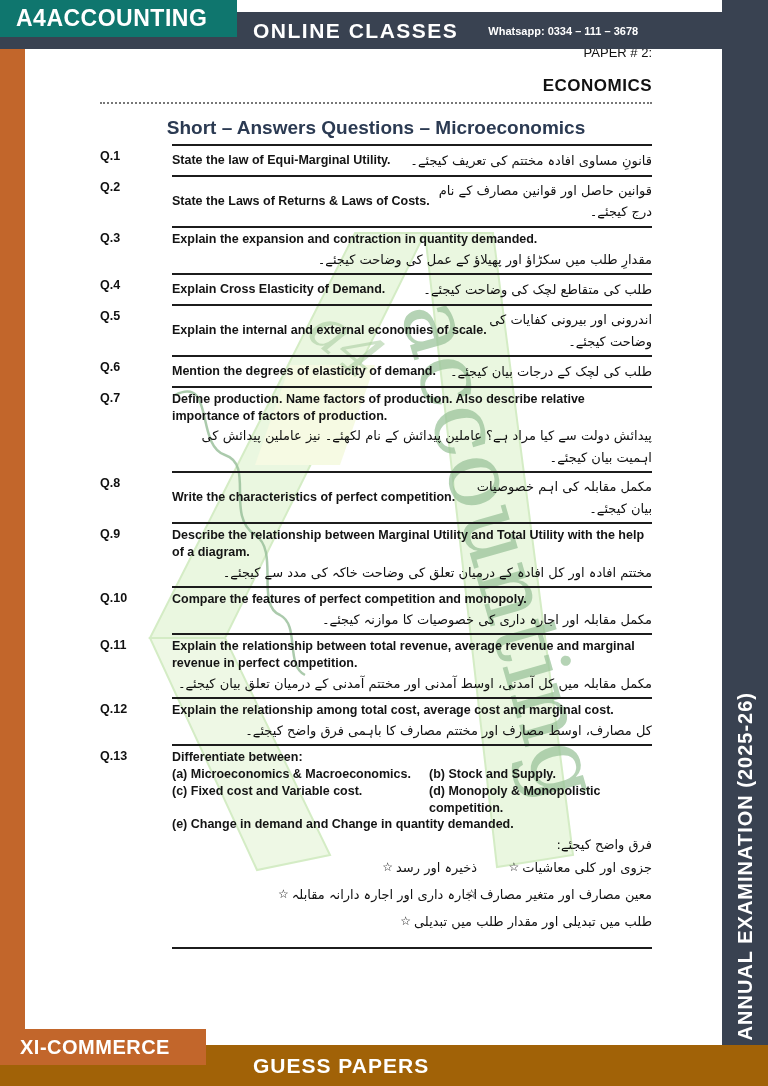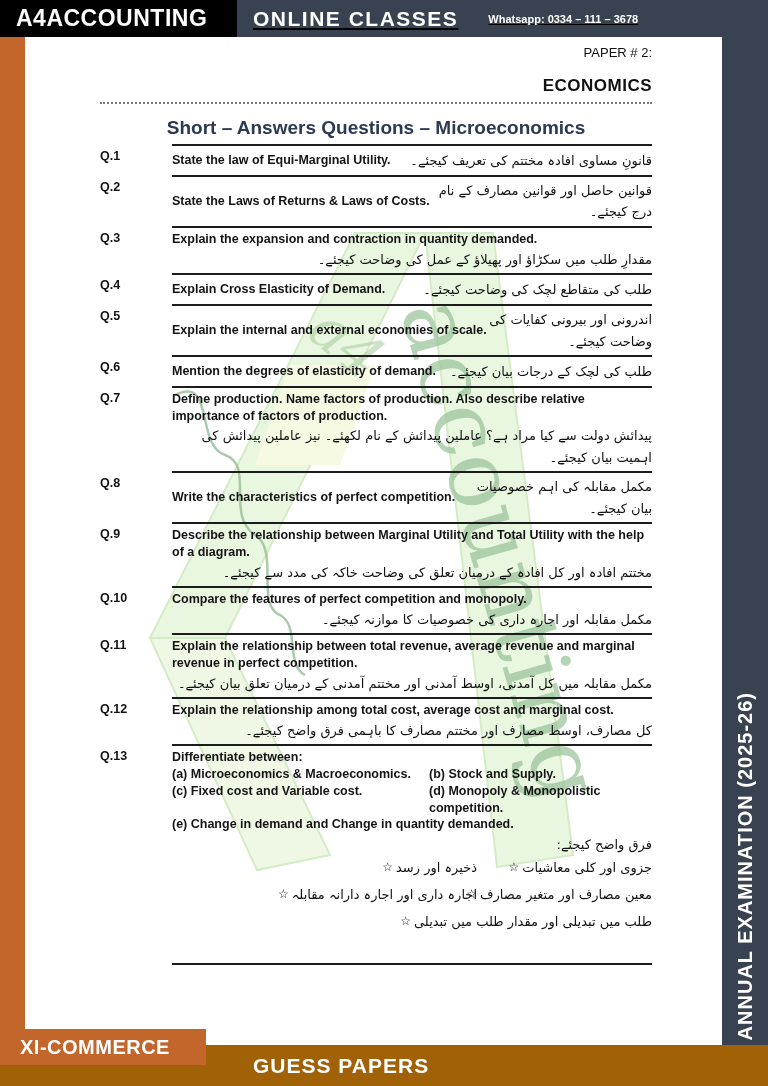--- a/index.html
+++ b/index.html
@@ -1,23 +1,23 @@
 <!DOCTYPE html>
 <html lang="en"><head>
 <meta charset="utf-8">
 <style>
   html,body{margin:0;padding:0;background:#e8e8e8;}
   .sheet{position:relative;width:768px;height:1086px;background:#fff;overflow:hidden;
          font-family:"Liberation Sans",sans-serif;margin:0 auto;}
   
-  .topbar{position:absolute;top:0;left:0;width:768px;height:37px;background:#394251;
-          display:flex;align-items:center;z-index:3;text-decoration:underline;}
+  .topbar{position:absolute;top:12px;left:0;width:768px;height:37px;background:#394251;
+          display:flex;align-items:center;z-index:3;}
   .topbar .banner{margin-left:253px;font-size:21px;font-weight:bold;color:#fff;letter-spacing:1.5px;white-space:nowrap;}
   .topbar .whats{margin-left:30px;font-size:11px;font-weight:bold;color:#fff;white-space:nowrap;}
-  .brandbox{position:absolute;top:0;left:0;width:237px;height:37px;background:#000000;color:#fff;
+  .brandbox{position:absolute;top:0;left:0;width:237px;height:37px;background:#0f766e;color:#fff;
             font-weight:bold;font-size:23px;line-height:37px;padding-left:16px;box-sizing:border-box;
             letter-spacing:.5px;z-index:4;}
   .leftstrip{position:absolute;left:0;top:37px;width:25px;height:1008px;background:#c2662b;z-index:2;}
   .rightbar{position:absolute;top:0;right:0;width:46px;height:1086px;background:#394251;z-index:3;
             display:flex;justify-content:center;align-items:flex-end;}
   .rightbar .vtext{writing-mode:vertical-rl;transform:rotate(180deg);color:#fff;font-weight:bold;
                    font-size:20px;letter-spacing:1px;margin-bottom:46px;white-space:nowrap;}
   .bottombar{position:absolute;bottom:0;left:0;width:768px;height:41px;background:#a16207;
              display:flex;align-items:center;z-index:3;}
   .bottombar .banner{margin-left:253px;font-size:21px;font-weight:bold;color:#fff;letter-spacing:1px;white-space:nowrap;}
@@ -30,21 +30,21 @@
   .content{position:relative;z-index:1;padding:8px 70px 0 75px;}
   .paperhead{text-align:right;color:#111;}
   .paper-no{font-size:13px;font-weight:normal;}
   .subject{font-size:17px;font-weight:bold;letter-spacing:.5px;margin-top:16px;}
   .dotline{border-top:2px dotted #777;margin-top:6px;height:0;}
   .title{text-align:center;color:#2b3a52;font-size:19px;font-weight:bold;margin:13px 0 5px;}
   
   .qrow{display:flex;}
   .qno{width:72px;font-weight:bold;font-size:12.5px;padding-top:5px;color:#111;flex:0 0 72px;}
   .qbody{flex:1;border-top:2px solid #1c1c1c;padding:3px 0;color:#141414;min-width:0;}
-  .qbody.last{border-bottom:2px solid #1c1c1c;padding-bottom:26px;}
+  .qbody.last{border-bottom:2px solid #1c1c1c;padding-bottom:10px;}
   .en{font-weight:bold;font-size:12.5px;line-height:1.34;color:#141414;}
   .inline{display:flex;justify-content:space-between;align-items:center;min-height:23px;}
   .inline .en{white-space:nowrap;}
   .ur{direction:rtl;font-family:"DejaVu Sans","Liberation Sans",sans-serif;font-size:13px;
       line-height:1.65;text-align:right;color:#111;}
   .block .ur{margin-top:1px;}
   .pairs{display:grid;grid-template-columns:257px 1fr;}
   .span2{grid-column:1 / -1;}
   .urheader{margin-top:8px;}
   .starrow{position:relative;height:27px;}

